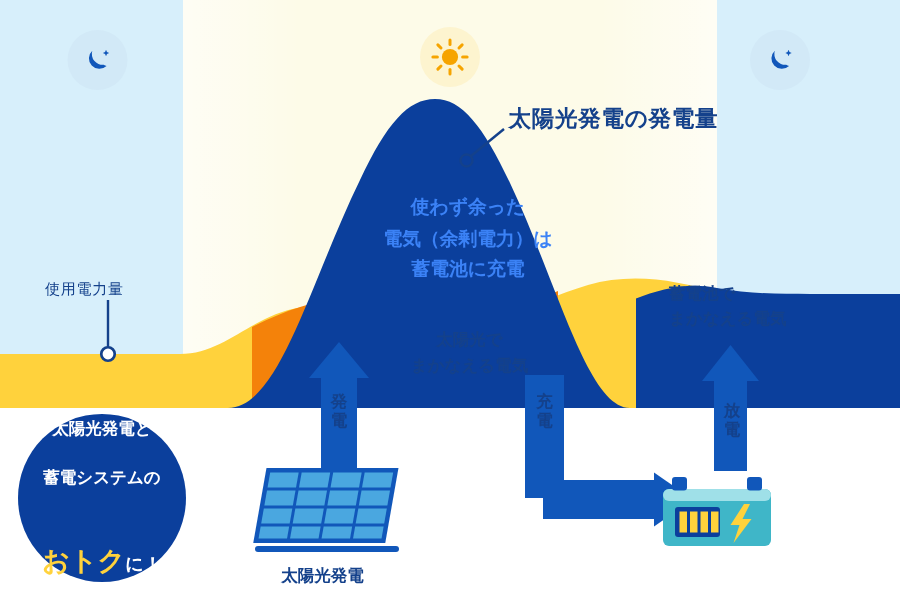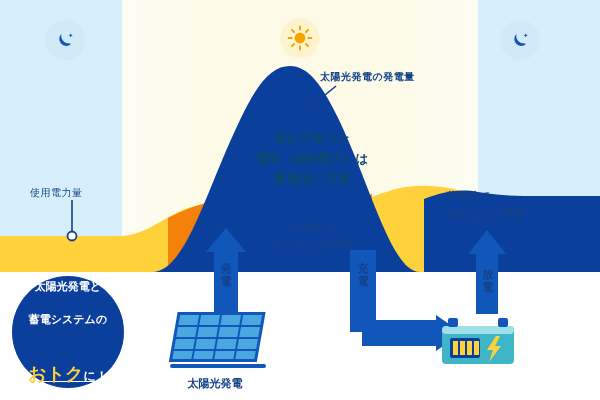--- a/index.html
+++ b/index.html
@@ -27,45 +27,45 @@
   #moon-left{left:45px;top:20px;}
   #moon-right{left:500px;top:20px;}
   #sun{left:280px;top:18px;}
 
   
   #graph{position:absolute;left:0;top:0;width:600px;height:400px;}
 
   
   .lbl{position:absolute;white-space:nowrap;font-weight:700;letter-spacing:.5px;}
   .lbl-usage{left:30px;top:186px;color:#14418b;font-size:10px;font-weight:400;}
-  .lbl-solargen{left:320px;top:70px;color:#14418b;font-size:10px;font-family:Liberation Serif, serif;}
+  .lbl-solargen{left:339px;top:70px;color:#14418b;font-size:15px;font-family:Liberation Serif, serif;}
 
   .center-text{position:absolute;left:232px;top:128px;width:160px;text-align:center;
-               color:#0c4a6e;font-size:12.5px;font-weight:700;line-height:1.65;}
+               color:#3b82f6;font-size:12.5px;font-weight:700;line-height:1.65;}
 
   .lbl-solarpower{position:absolute;left:258px;top:219px;width:110px;text-align:center;
                   color:#14418b;font-size:11px;font-weight:700;line-height:1.5;}
   .lbl-battcover{position:absolute;left:446px;top:188px;width:120px;text-align:left;
                  color:#14418b;font-size:11px;font-weight:700;line-height:1.5;}
 
   .vlabel{position:absolute;color:#14418b;font-size:11px;font-weight:700;line-height:1.15;text-align:center;width:14px;}
   #v-hatsu{left:219px;top:262px;}
   #v-jyu{left:356px;top:262px;}
   #v-hou{left:481px;top:268px;}
 
   .cap{position:absolute;color:#14418b;font-size:11px;font-weight:700;text-align:center;}
   #cap-panel{left:160px;top:376px;width:110px;}
   #cap-batt{left:437px;top:376px;width:80px;}
 
   
   #promo{position:absolute;left:12px;top:276px;width:112px;height:112px;border-radius:50%;
          background:#0b3f9c;color:#ffffff;display:flex;flex-direction:column;
          align-items:center;justify-content:center;text-align:center;gap:16px;}
   #promo .l1{font-size:11px;font-weight:700;line-height:1.55;}
-  #promo .l2{font-size:18px;font-weight:700;line-height:1.2;margin-top:20px;text-decoration:underline;}
+  #promo .l2{font-size:18px;font-weight:700;line-height:1.2;margin-top:20px;}
   #promo .l2 .small{font-size:12px;}
   .otoku-y{color:#ffd23c;}
 
   
   #panel{position:absolute;left:168px;top:310px;}
   
   #battery{position:absolute;left:440px;top:318px;}
 </style>
 </head>
 <body>

